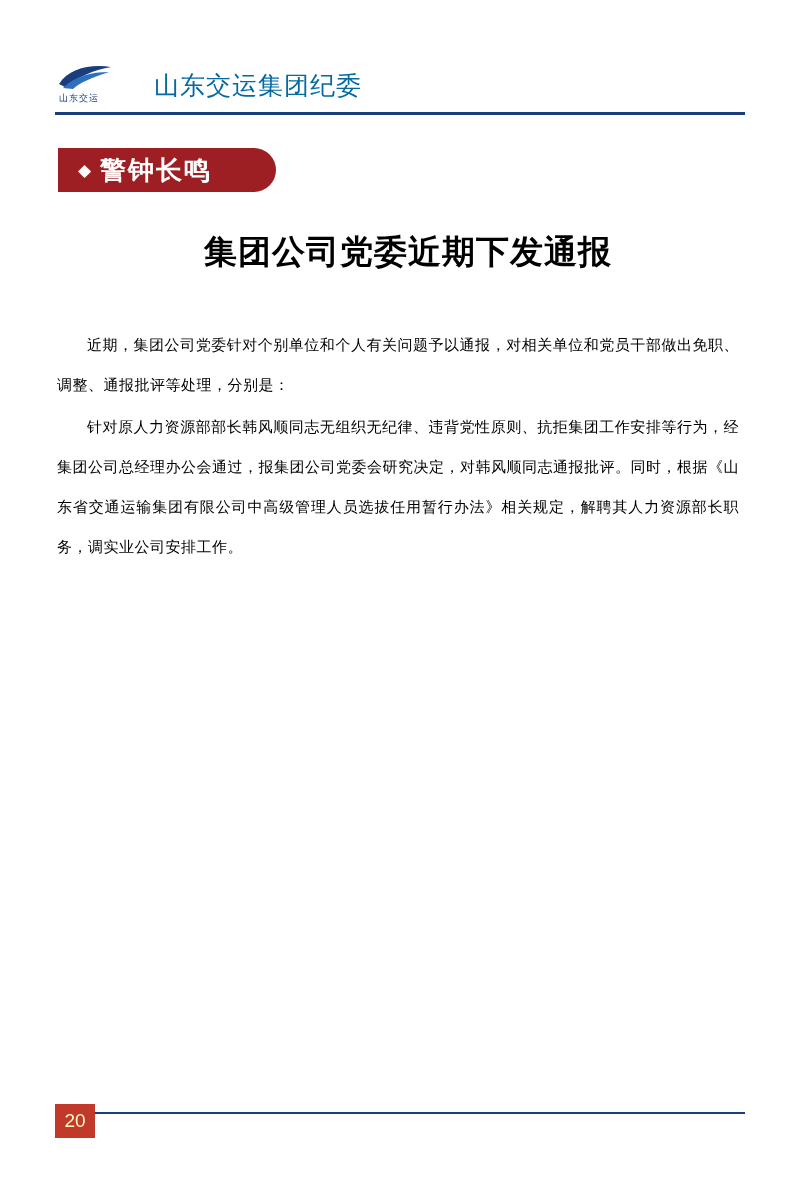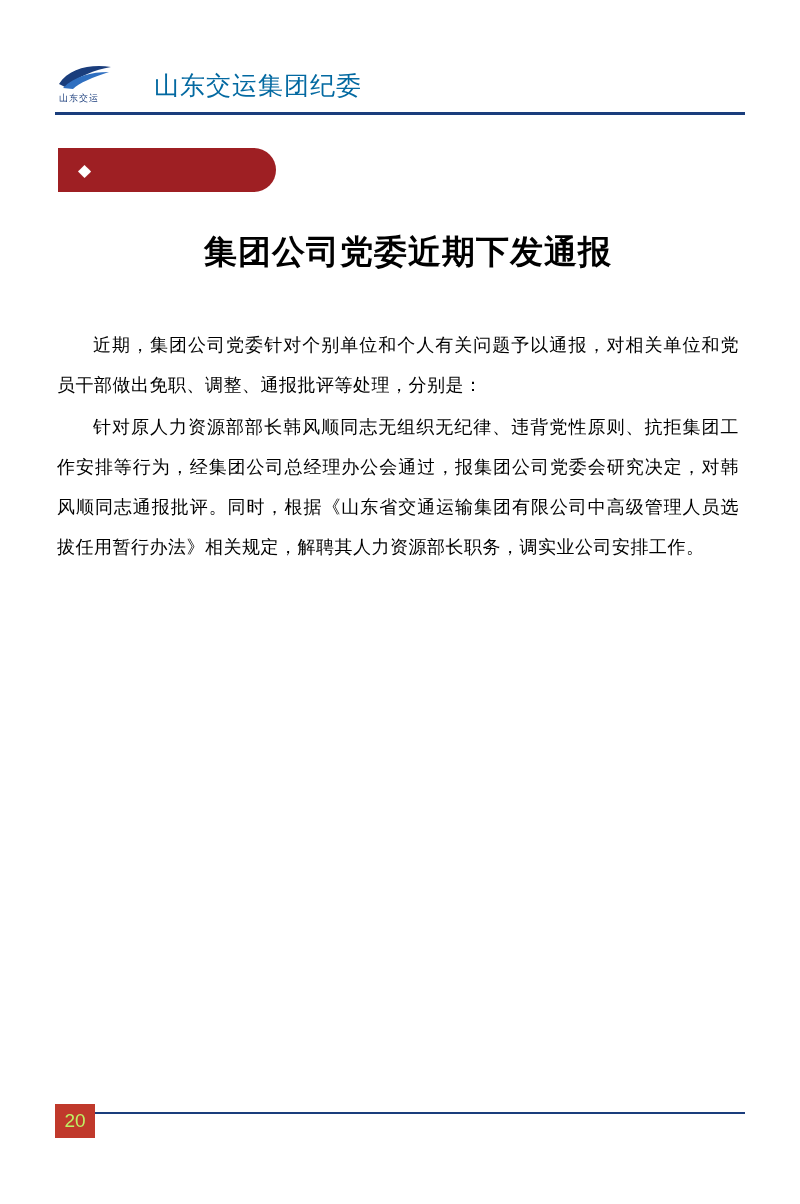--- a/index.html
+++ b/index.html
@@ -121,21 +121,21 @@
 
   
   .body-text {
     position: absolute;
     left: 57px;
     top: 325px;
     width: 690px;
   }
   .body-text p {
     margin: 0 8px 2px 0;
-    font-size: 18px;
+    font-size: 15px;
     line-height: 40px;
     text-align: justify;
     text-align-last: left;
     text-indent: 2em;
     letter-spacing: 0.5px;
     font-family: "Liberation Serif", "DejaVu Serif", serif;
   }
 
   
   .footer-rule {
@@ -146,21 +146,21 @@
     height: 2px;
     background: #1a3d7c;
   }
   .page-number {
     position: absolute;
     left: 55px;
     top: 1104px;
     width: 40px;
     height: 34px;
     background: #c0392b;
-    color: #bef264;
+    color: #fef9c3;
     font-family: "Liberation Sans", sans-serif;
     font-size: 19px;
     display: flex;
     align-items: center;
     justify-content: center;
   }
 </style>
 </head>
 <body>
 
@@ -173,20 +173,21 @@
         <path d="M6 24 C18 12, 34 8, 52 8 C36 13, 22 19, 16 25 Z" fill="#2f6fc0"></path>
       </svg>
       <div class="logo-text">山东交运</div>
     </div>
     <div class="header-title">山东交运集团纪委</div>
   </div>
   <div class="header-rule"></div>
 
   <div class="section-tag">
     <span class="diamond">◆</span>
+    <span class="tag-label">警钟长鸣</span>
   </div>
 
   <div class="article-title">集团公司党委近期下发通报</div>
 
   <div class="body-text">
     <p>近期，集团公司党委针对个别单位和个人有关问题予以通报，对相关单位和党员干部做出免职、调整、通报批评等处理，分别是：</p>
     <p>针对原人力资源部部长韩风顺同志无组织无纪律、违背党性原则、抗拒集团工作安排等行为，经集团公司总经理办公会通过，报集团公司党委会研究决定，对韩风顺同志通报批评。同时，根据《山东省交通运输集团有限公司中高级管理人员选拔任用暂行办法》相关规定，解聘其人力资源部长职务，调实业公司安排工作。</p>
   </div>
 
   <div class="footer-rule"></div>

